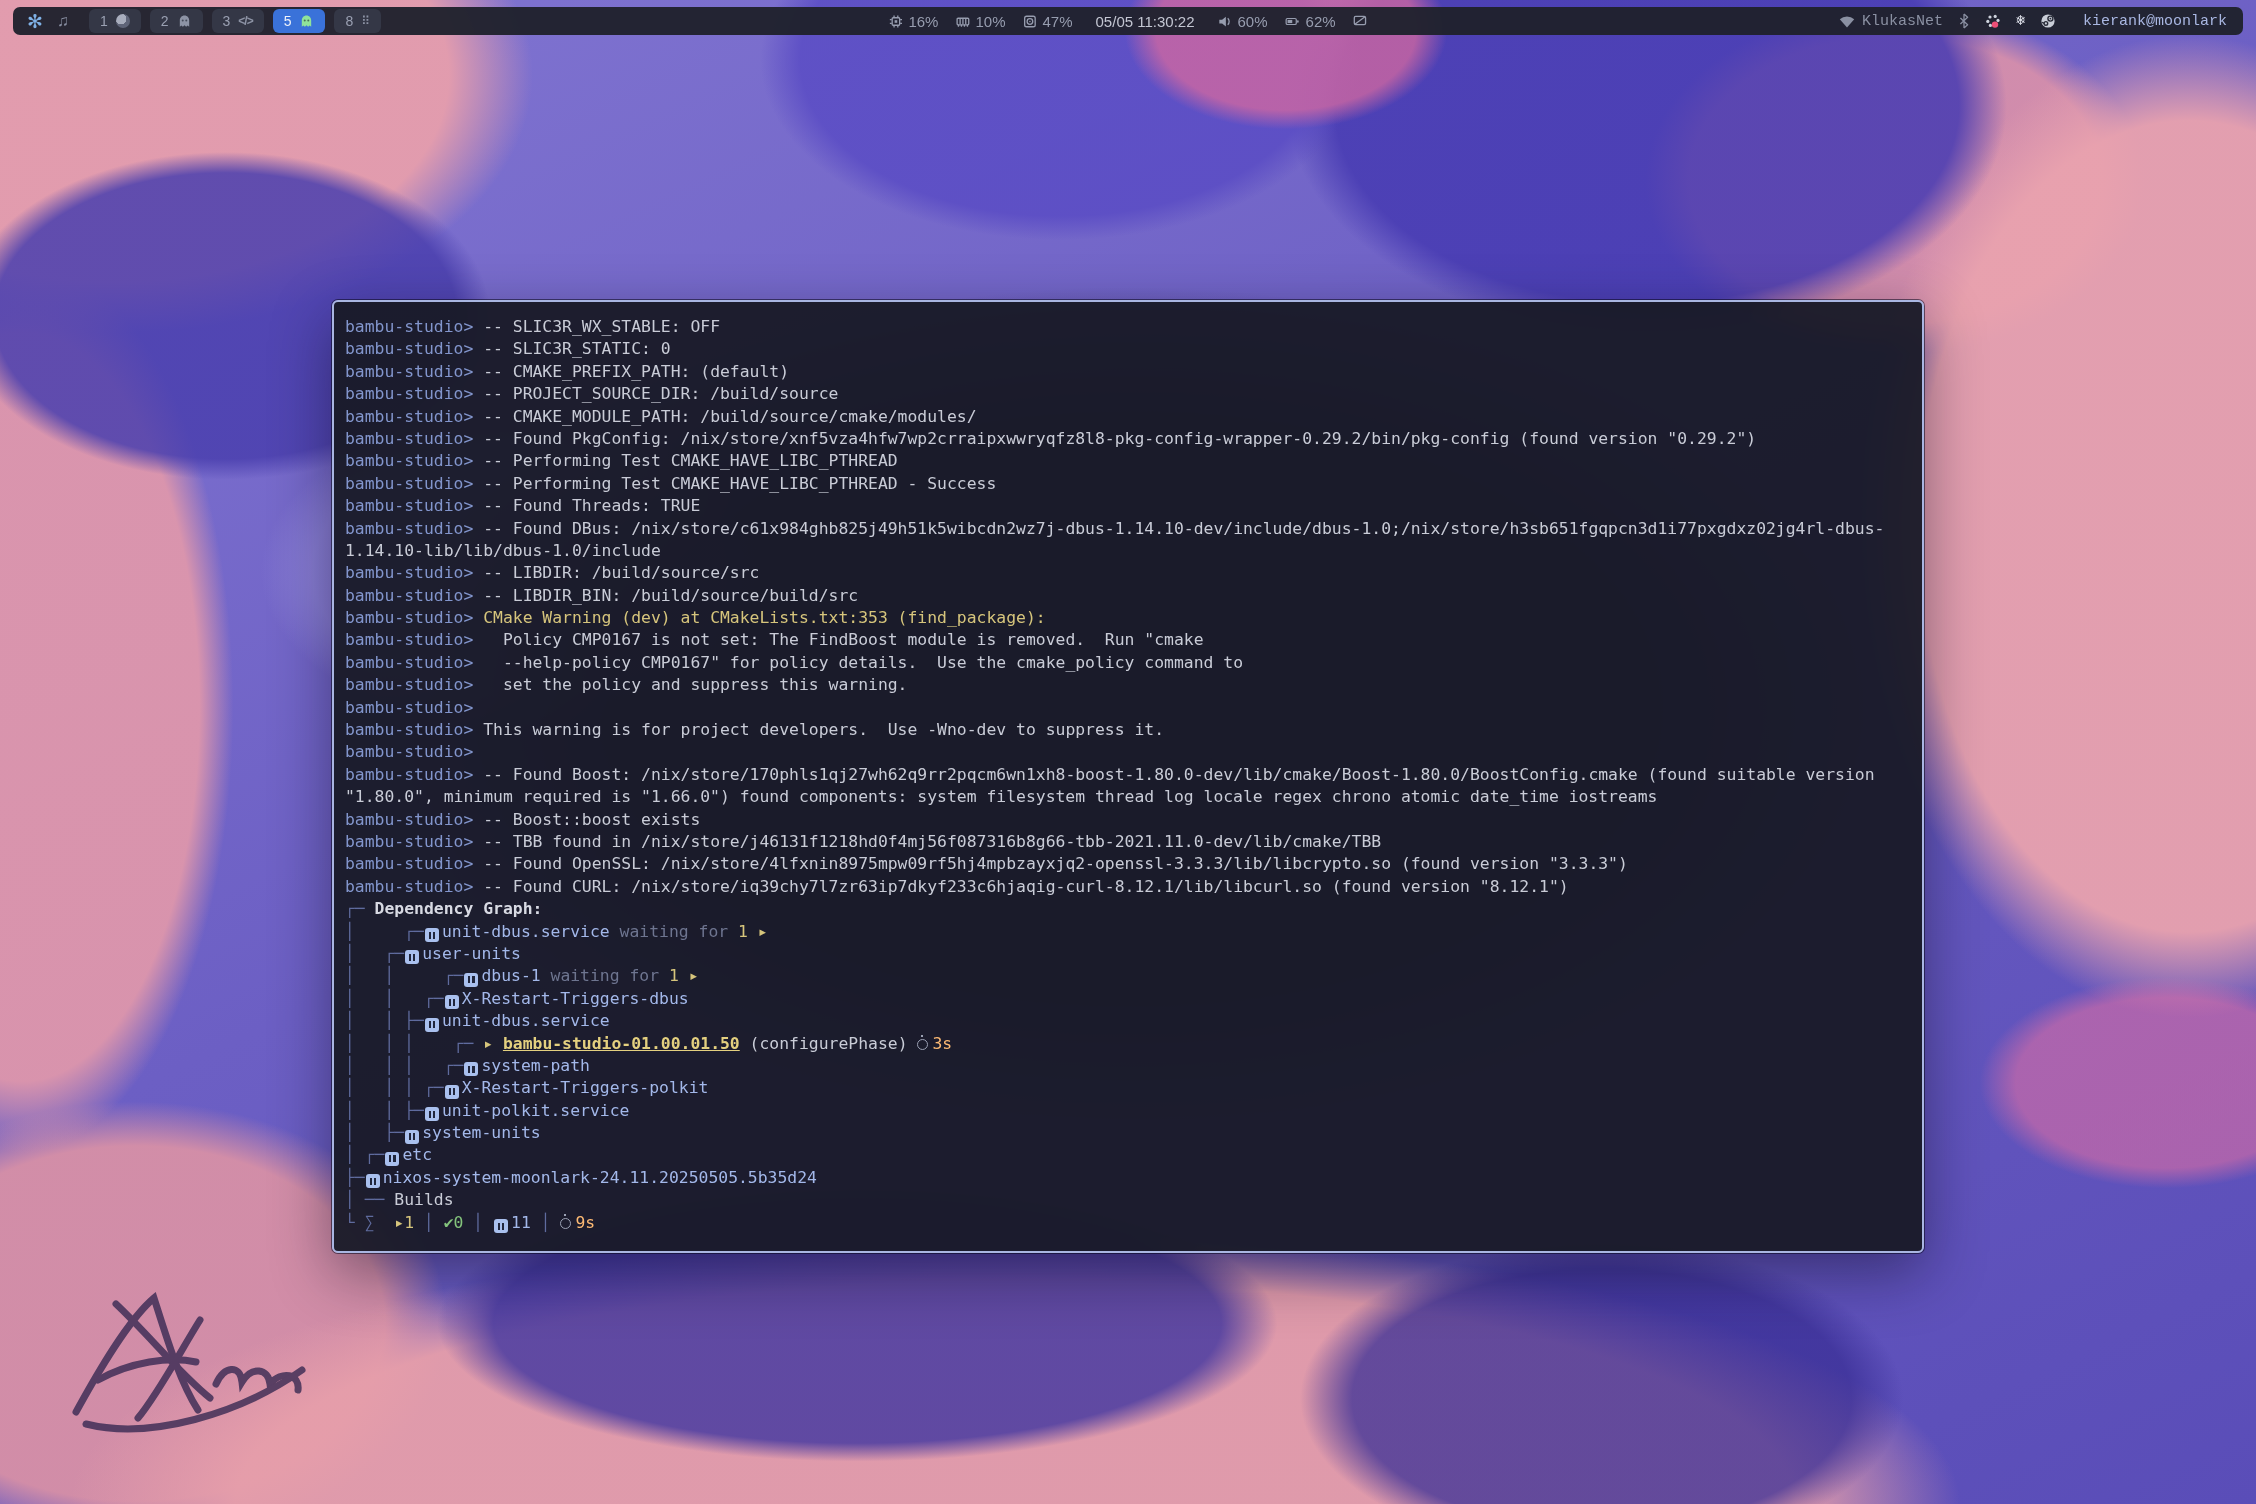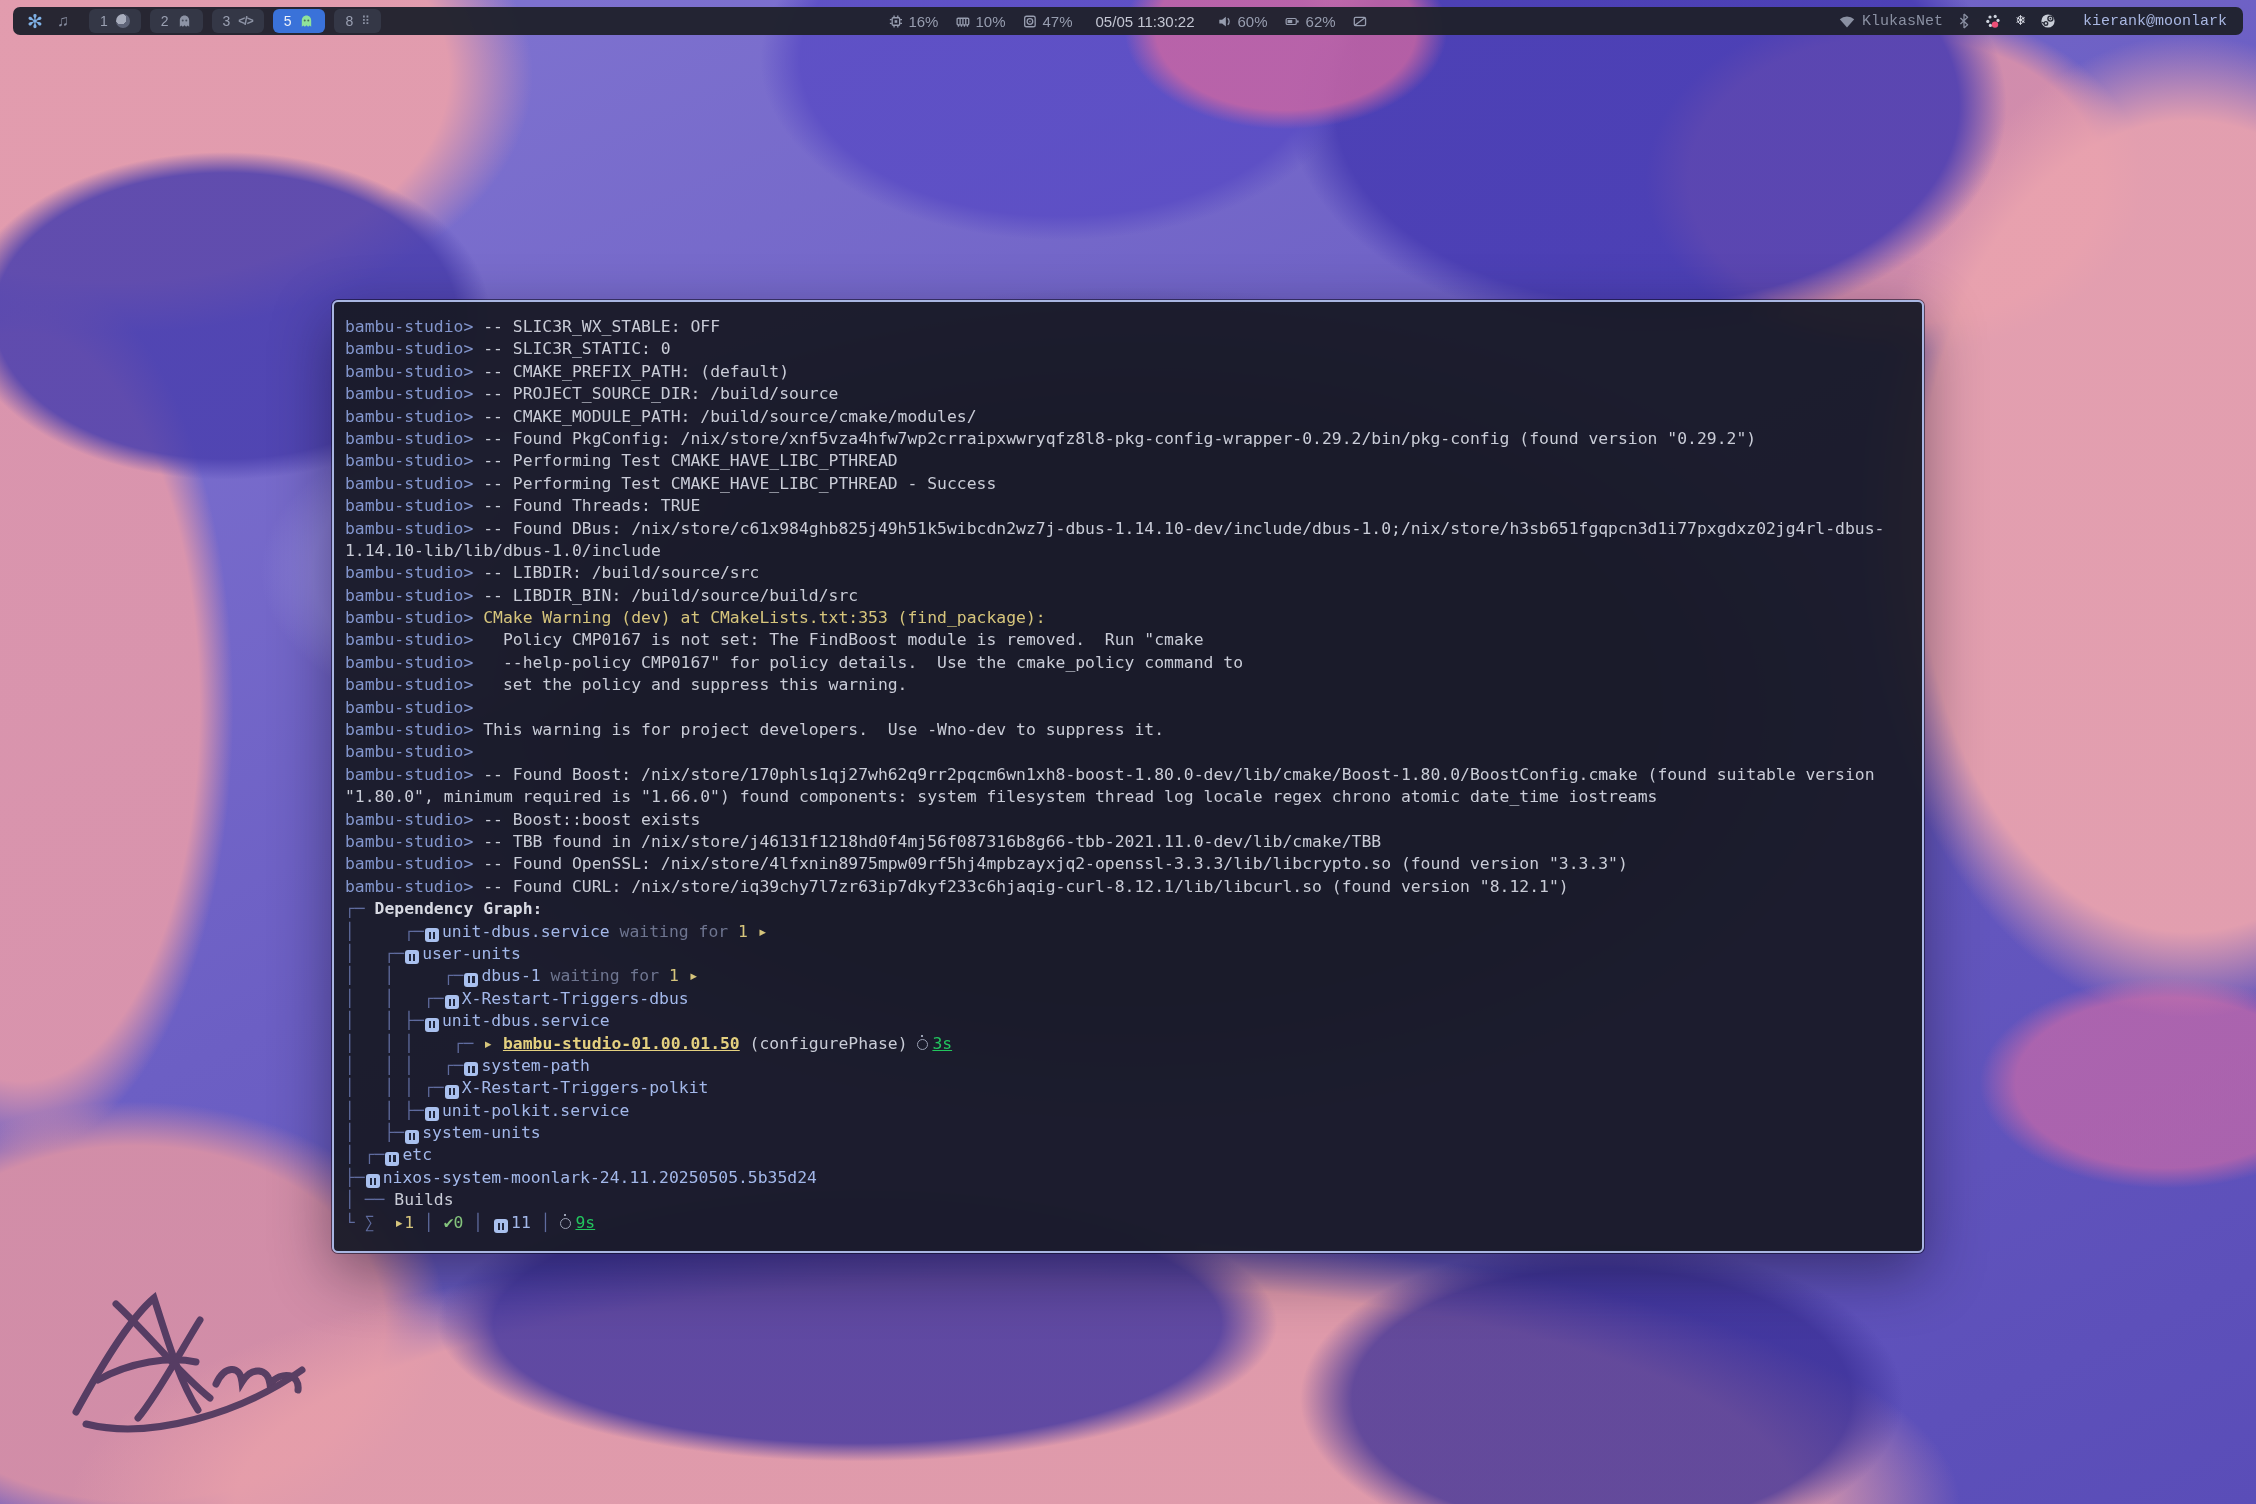--- a/index.html
+++ b/index.html
@@ -37,21 +37,21 @@
   .ws .wsnum{color:#9aa0b2;font-size:14px;}
   .ws .wsicon{color:#8d93a5;display:inline-flex;align-items:center;font-size:12px;}
   .ws.active{background:#3a72d9;}
   .ws.active .wsnum{color:#eef2fa;}
   .ws.active .wsicon{color:#8fe39a;}
   .icon-moon{width:14px;height:14px;border-radius:50%;
     background:radial-gradient(circle at 34% 34%, #a8adbd 0 42%, #5f6478 43%);}
   .icon-code{font-size:12px;letter-spacing:-1px;font-weight:bold;}
   .icon-dots{font-size:13px;line-height:1;}
   .bar-center{position:absolute;left:50%;transform:translateX(-50%);display:flex;
-    align-items:center;gap:17px;}
+    align-items:flex-start;gap:17px;}
   .stat{display:flex;align-items:center;gap:5px;}
   .stat svg{display:block;}
   .date{color:#c3c6d2;margin:0 6px;}
   .bar-right{margin-left:auto;display:flex;align-items:center;gap:15px;padding-right:16px;font-family:Liberation Mono, monospace;}
   .netgroup{display:flex;align-items:center;gap:7px;color:#8a90a2;}
   .tray{display:inline-flex;align-items:center;line-height:1;}
   .snow{color:#e6e9f2;font-size:15px;}
   .userlabel{color:#a9b7e2;margin-left:6px;font-size:15px;padding-left:6px;}
   
   .terminal{position:absolute;left:332px;top:300px;width:1592px;height:953px;
@@ -66,21 +66,21 @@
   .c-y{color:#d6c57c;}
   .c-yb{color:#e4d07f;font-weight:bold;text-decoration:underline;}
   .c-g{color:#6e7590;}
   .c-b{color:#a3b8ea;}
   .c-tr{color:#5f6b9e;}
   .c-gr{color:#84c47c;}
   .c-tb{color:#d8dae3;font-weight:bold;}
   .badge{display:inline-flex;width:14px;height:14px;border-radius:3px;background:#a9c0ee;
     align-items:center;justify-content:center;gap:2px;vertical-align:-2px;margin:0 3px 0 1px;}
   .badge i{width:2.2px;height:7px;background:#20263c;display:block;}
-  .tmr{color:#22c55e;text-decoration:underline;}
+  .tmr{color:#fdba74;}
   .ic-timer{display:inline-block;width:9px;height:9px;border:1.7px solid #9ba1b4;
     border-radius:50%;position:relative;margin-right:4px;vertical-align:-1px;}
   .ic-timer::before{content:"";position:absolute;left:2.4px;top:-4.4px;width:2.4px;
     height:2.2px;background:#9ba1b4;}
 </style>
 </head>
 <body>
 
 <div class="wallpaper">
   <svg class="signature" width="320" height="200" viewBox="0 0 320 200">

